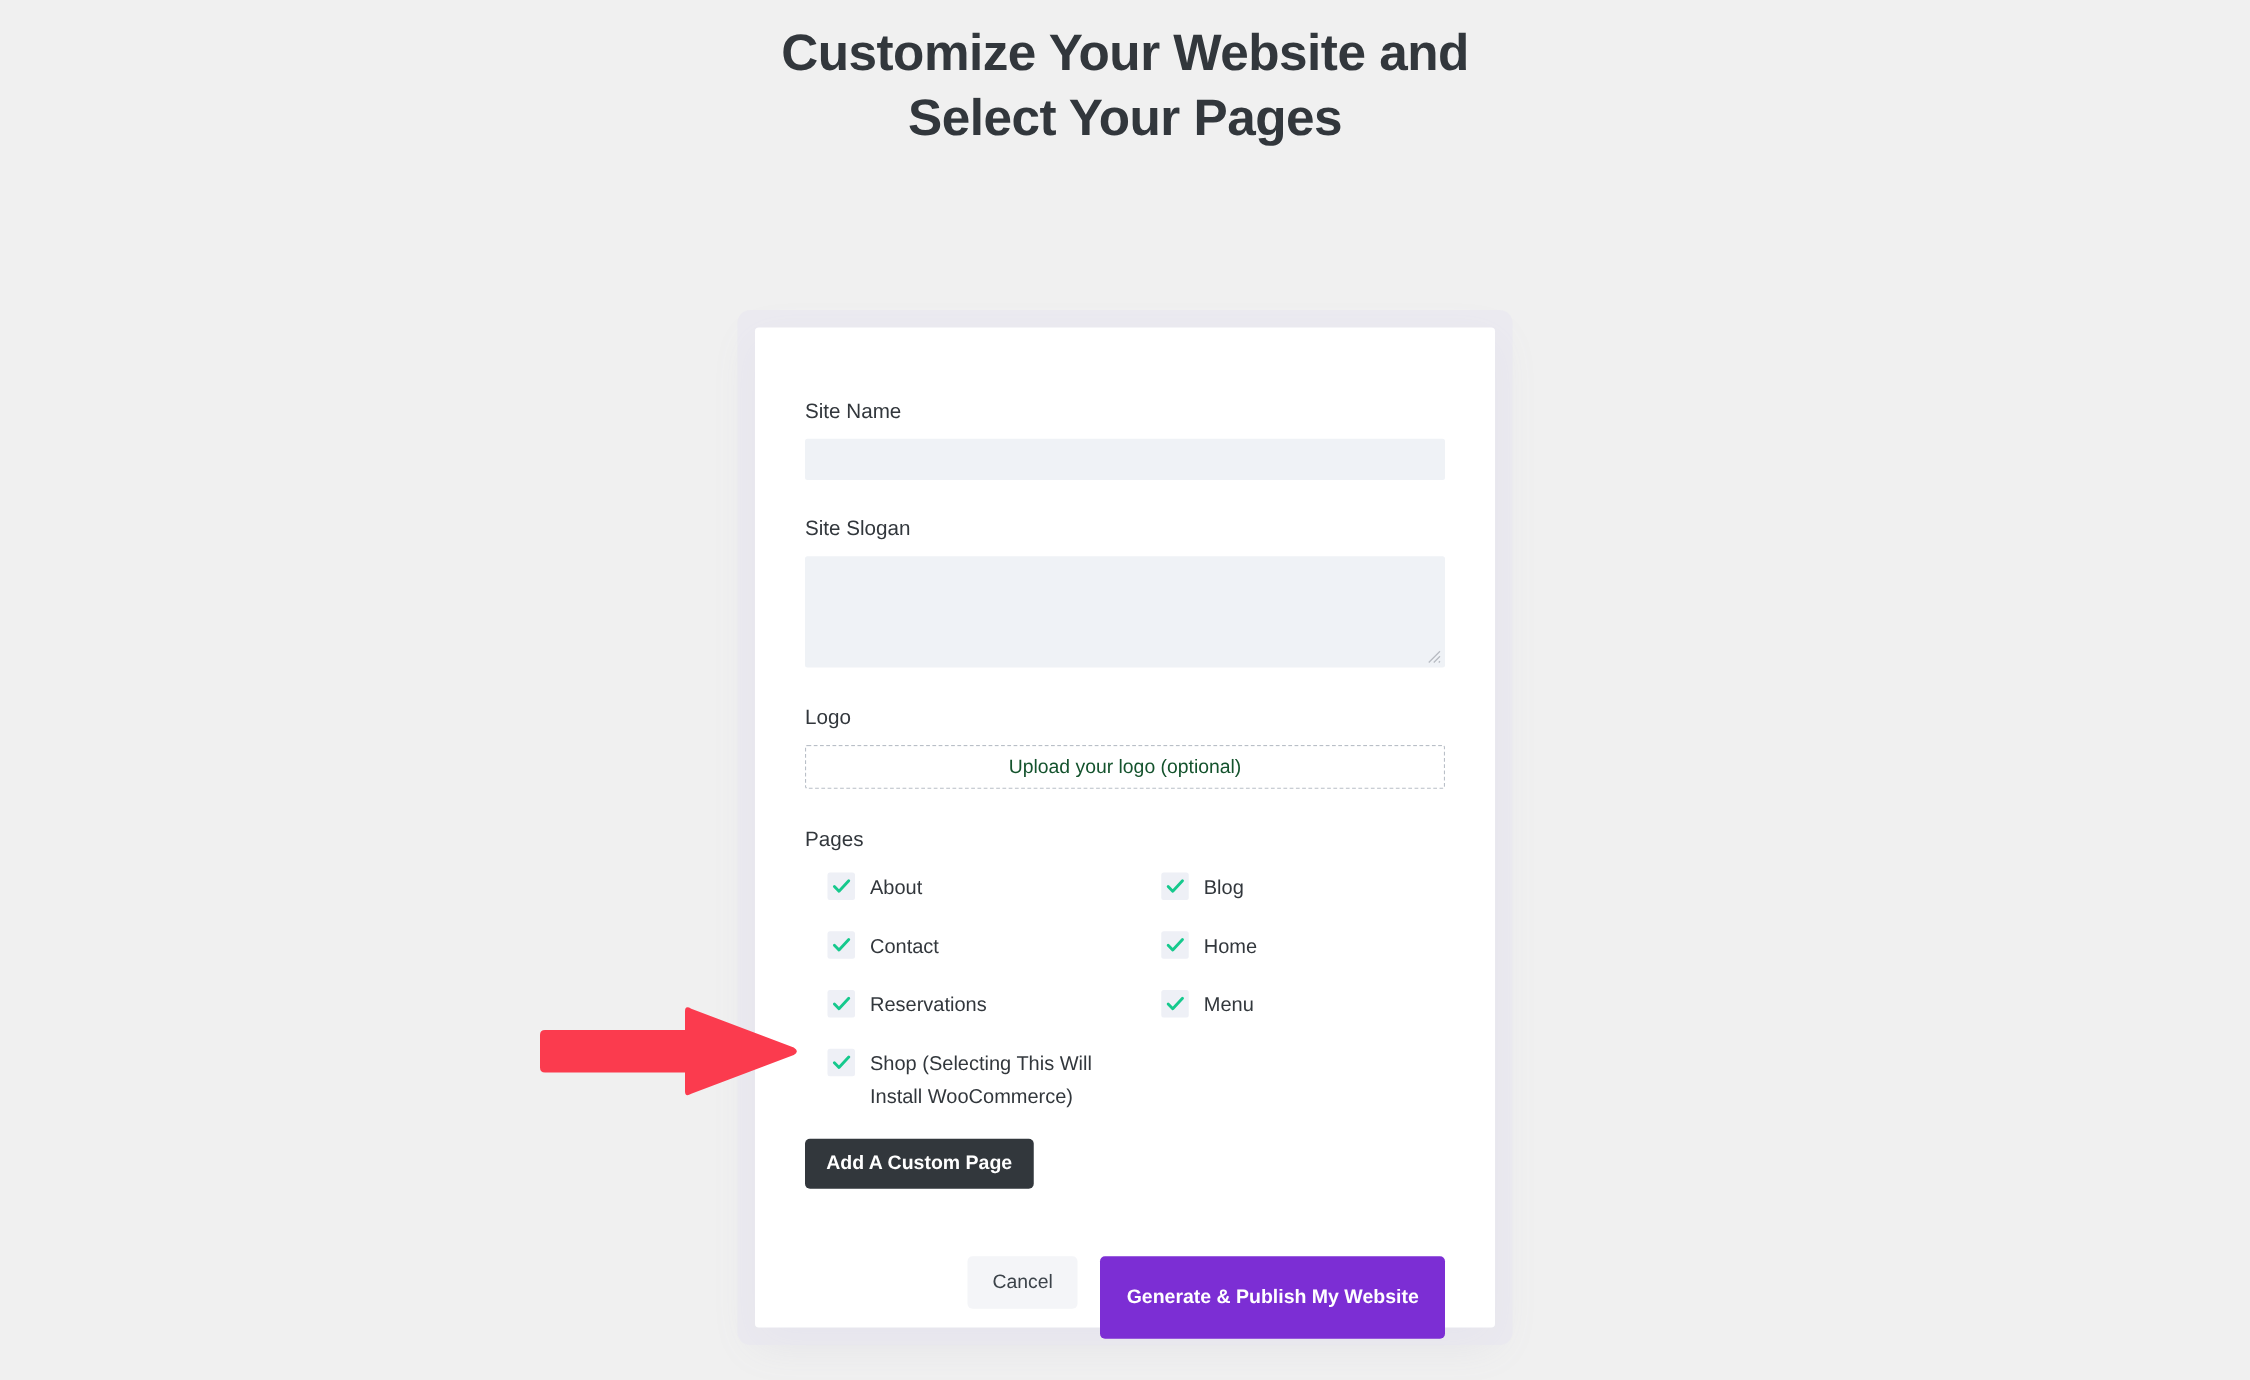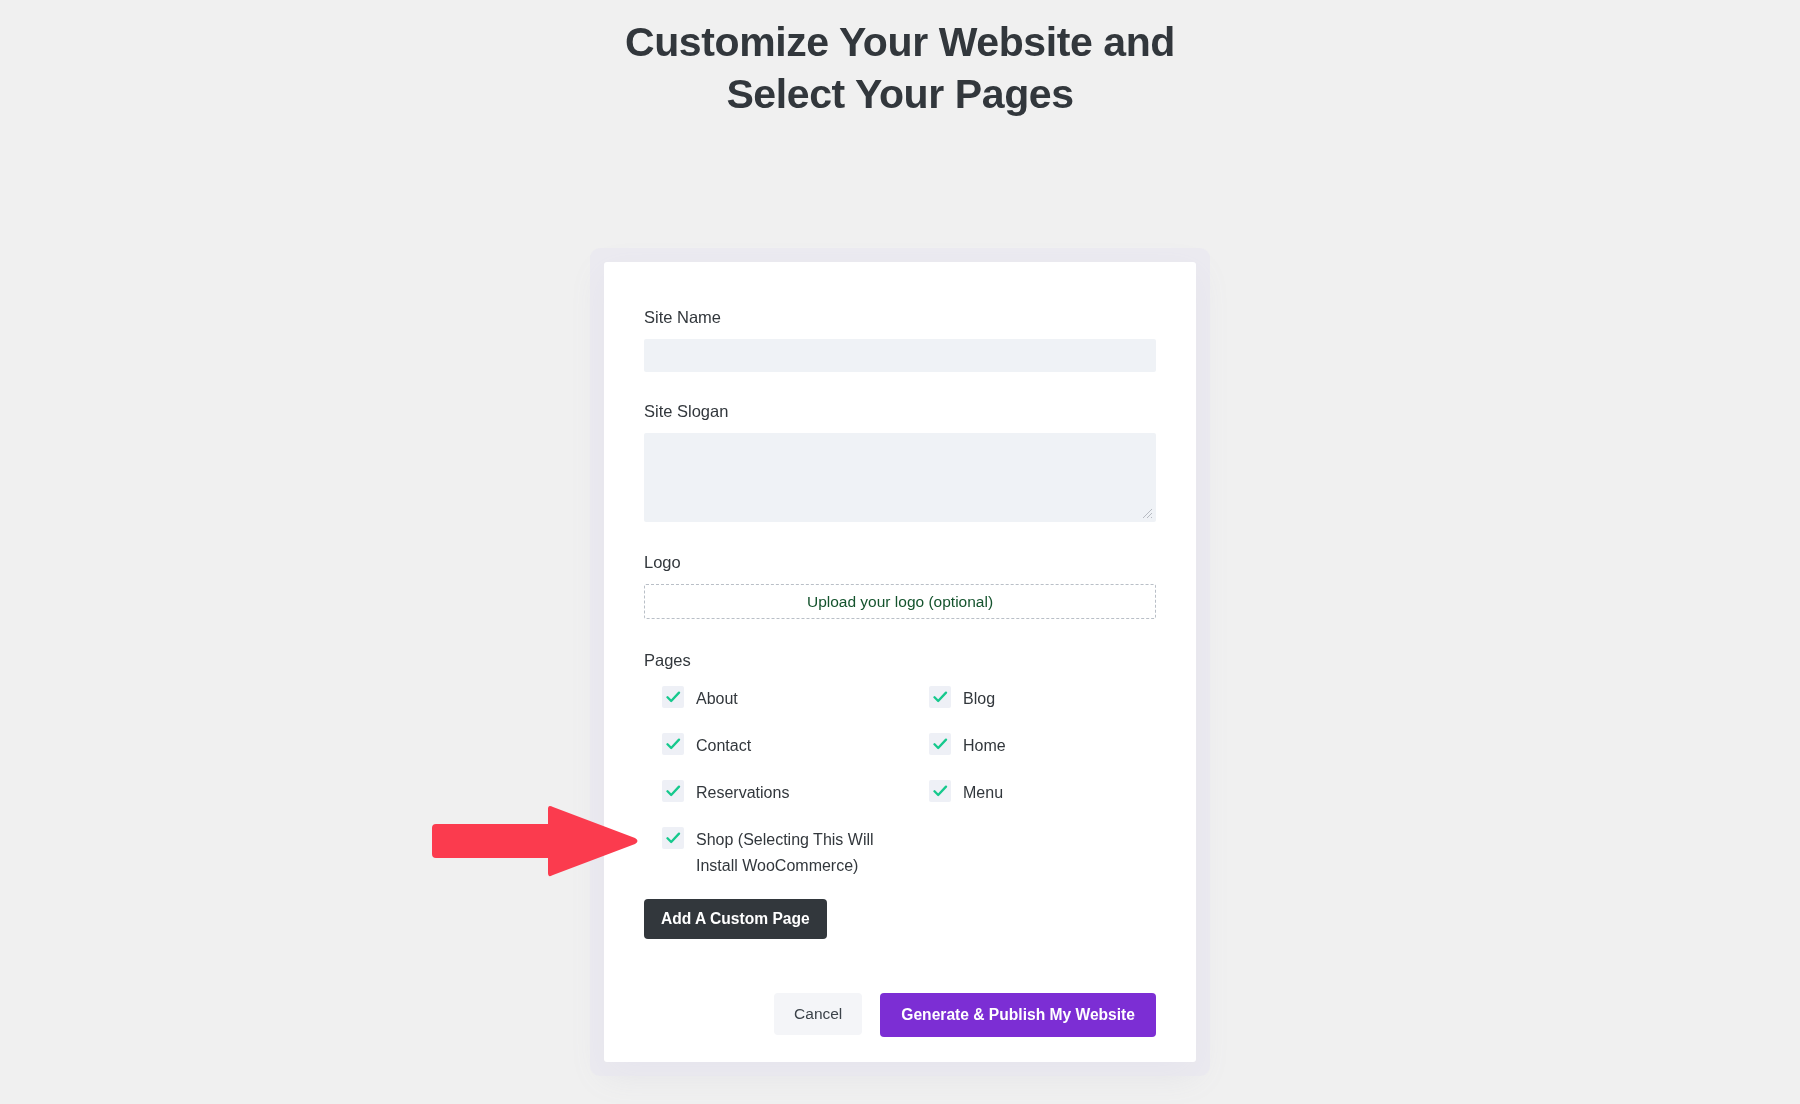--- a/index.html
+++ b/index.html
@@ -54,20 +54,21 @@
     top: 262px;
     width: 592px;
     height: 800px;
     background: #ffffff;
     border-radius: 3px;
     box-shadow: 0 0 0 14px rgba(231,229,240,0.55),
                 0 12px 34px rgba(150,145,180,0.13);
   }
   .card-inner {
     padding: 44px 40px 0 40px;
+    margin-top: 12px;
   }
 
   .field-label {
     font-size: 16.5px;
     line-height: 22px;
     color: #32373c;
     font-weight: 400;
     margin: 0 0 11px 0;
     display: block;
   }
@@ -205,21 +206,21 @@
     cursor: pointer;
     font-family: "Liberation Sans", sans-serif;
   }
   .publish-btn {
     background: #7c2ed4;
     color: #ffffff;
     border: none;
     border-radius: 4px;
     font-size: 15.6px;
     font-weight: bold;
-    padding: 13px 21px;
+    padding: 24px 21px;
     cursor: pointer;
     font-family: "Liberation Sans", sans-serif;
   }
 
   
   .annotation-arrow {
     position: absolute;
     left: 430px;
     top: 805px;
     width: 210px;

